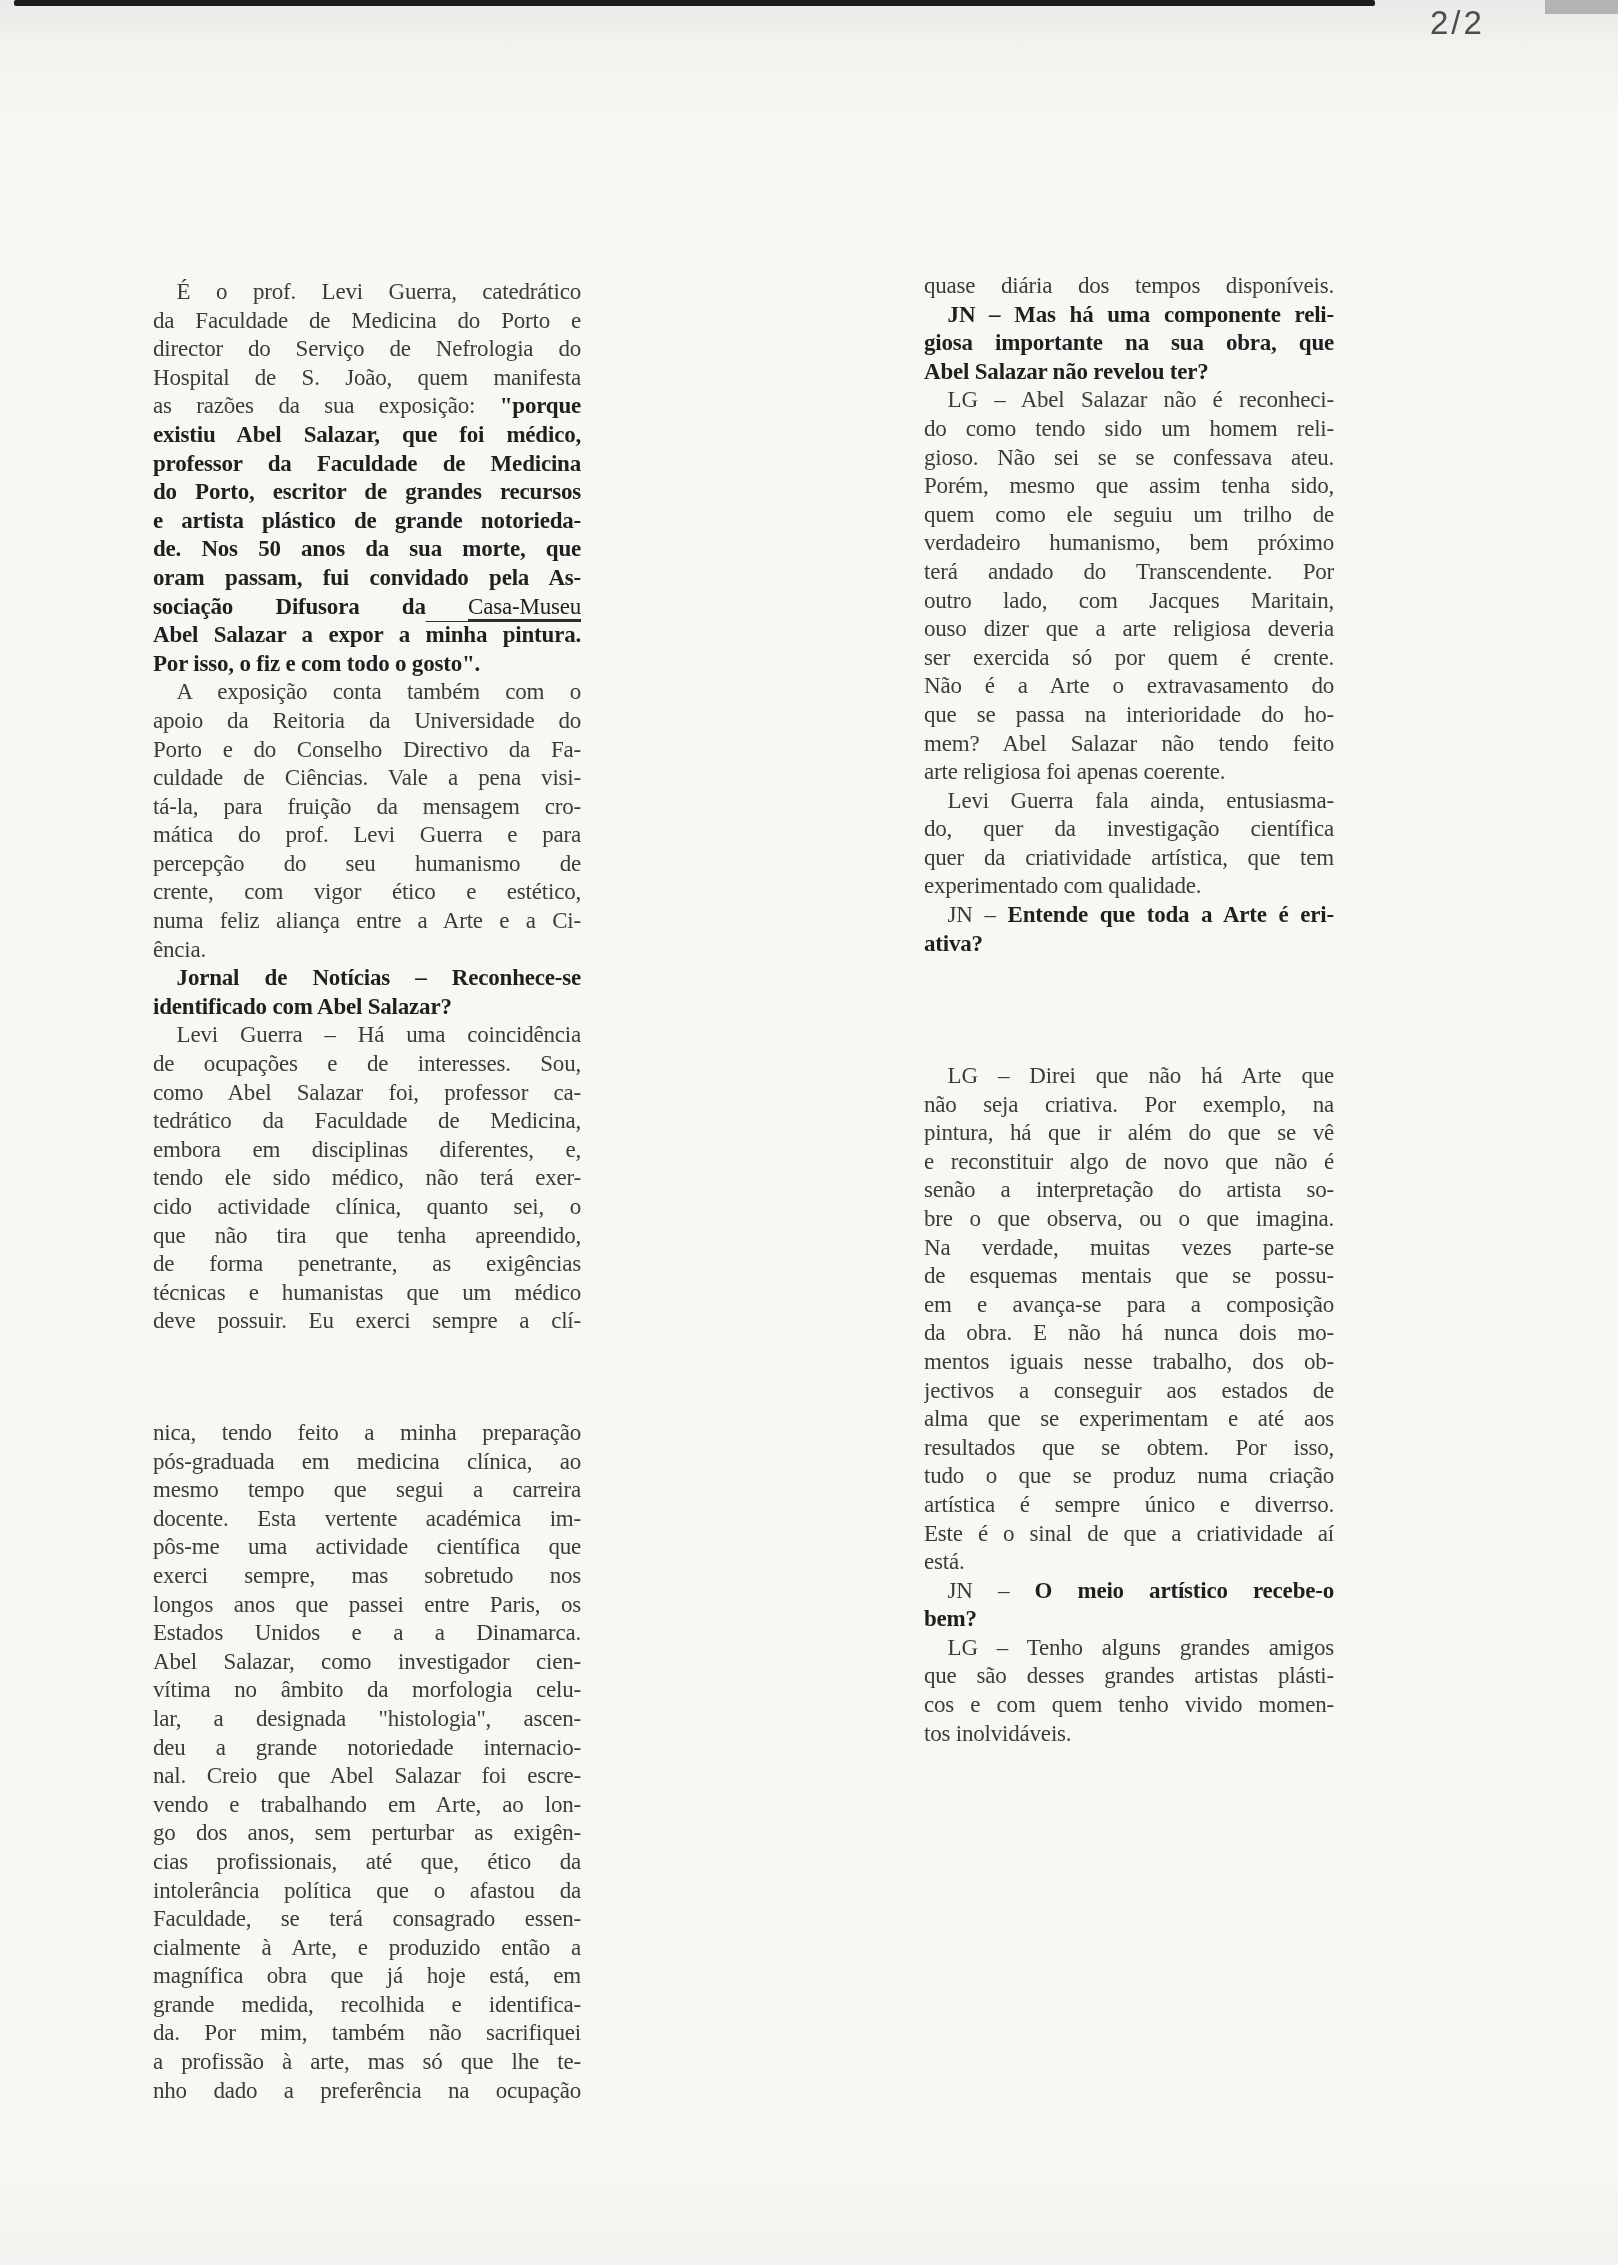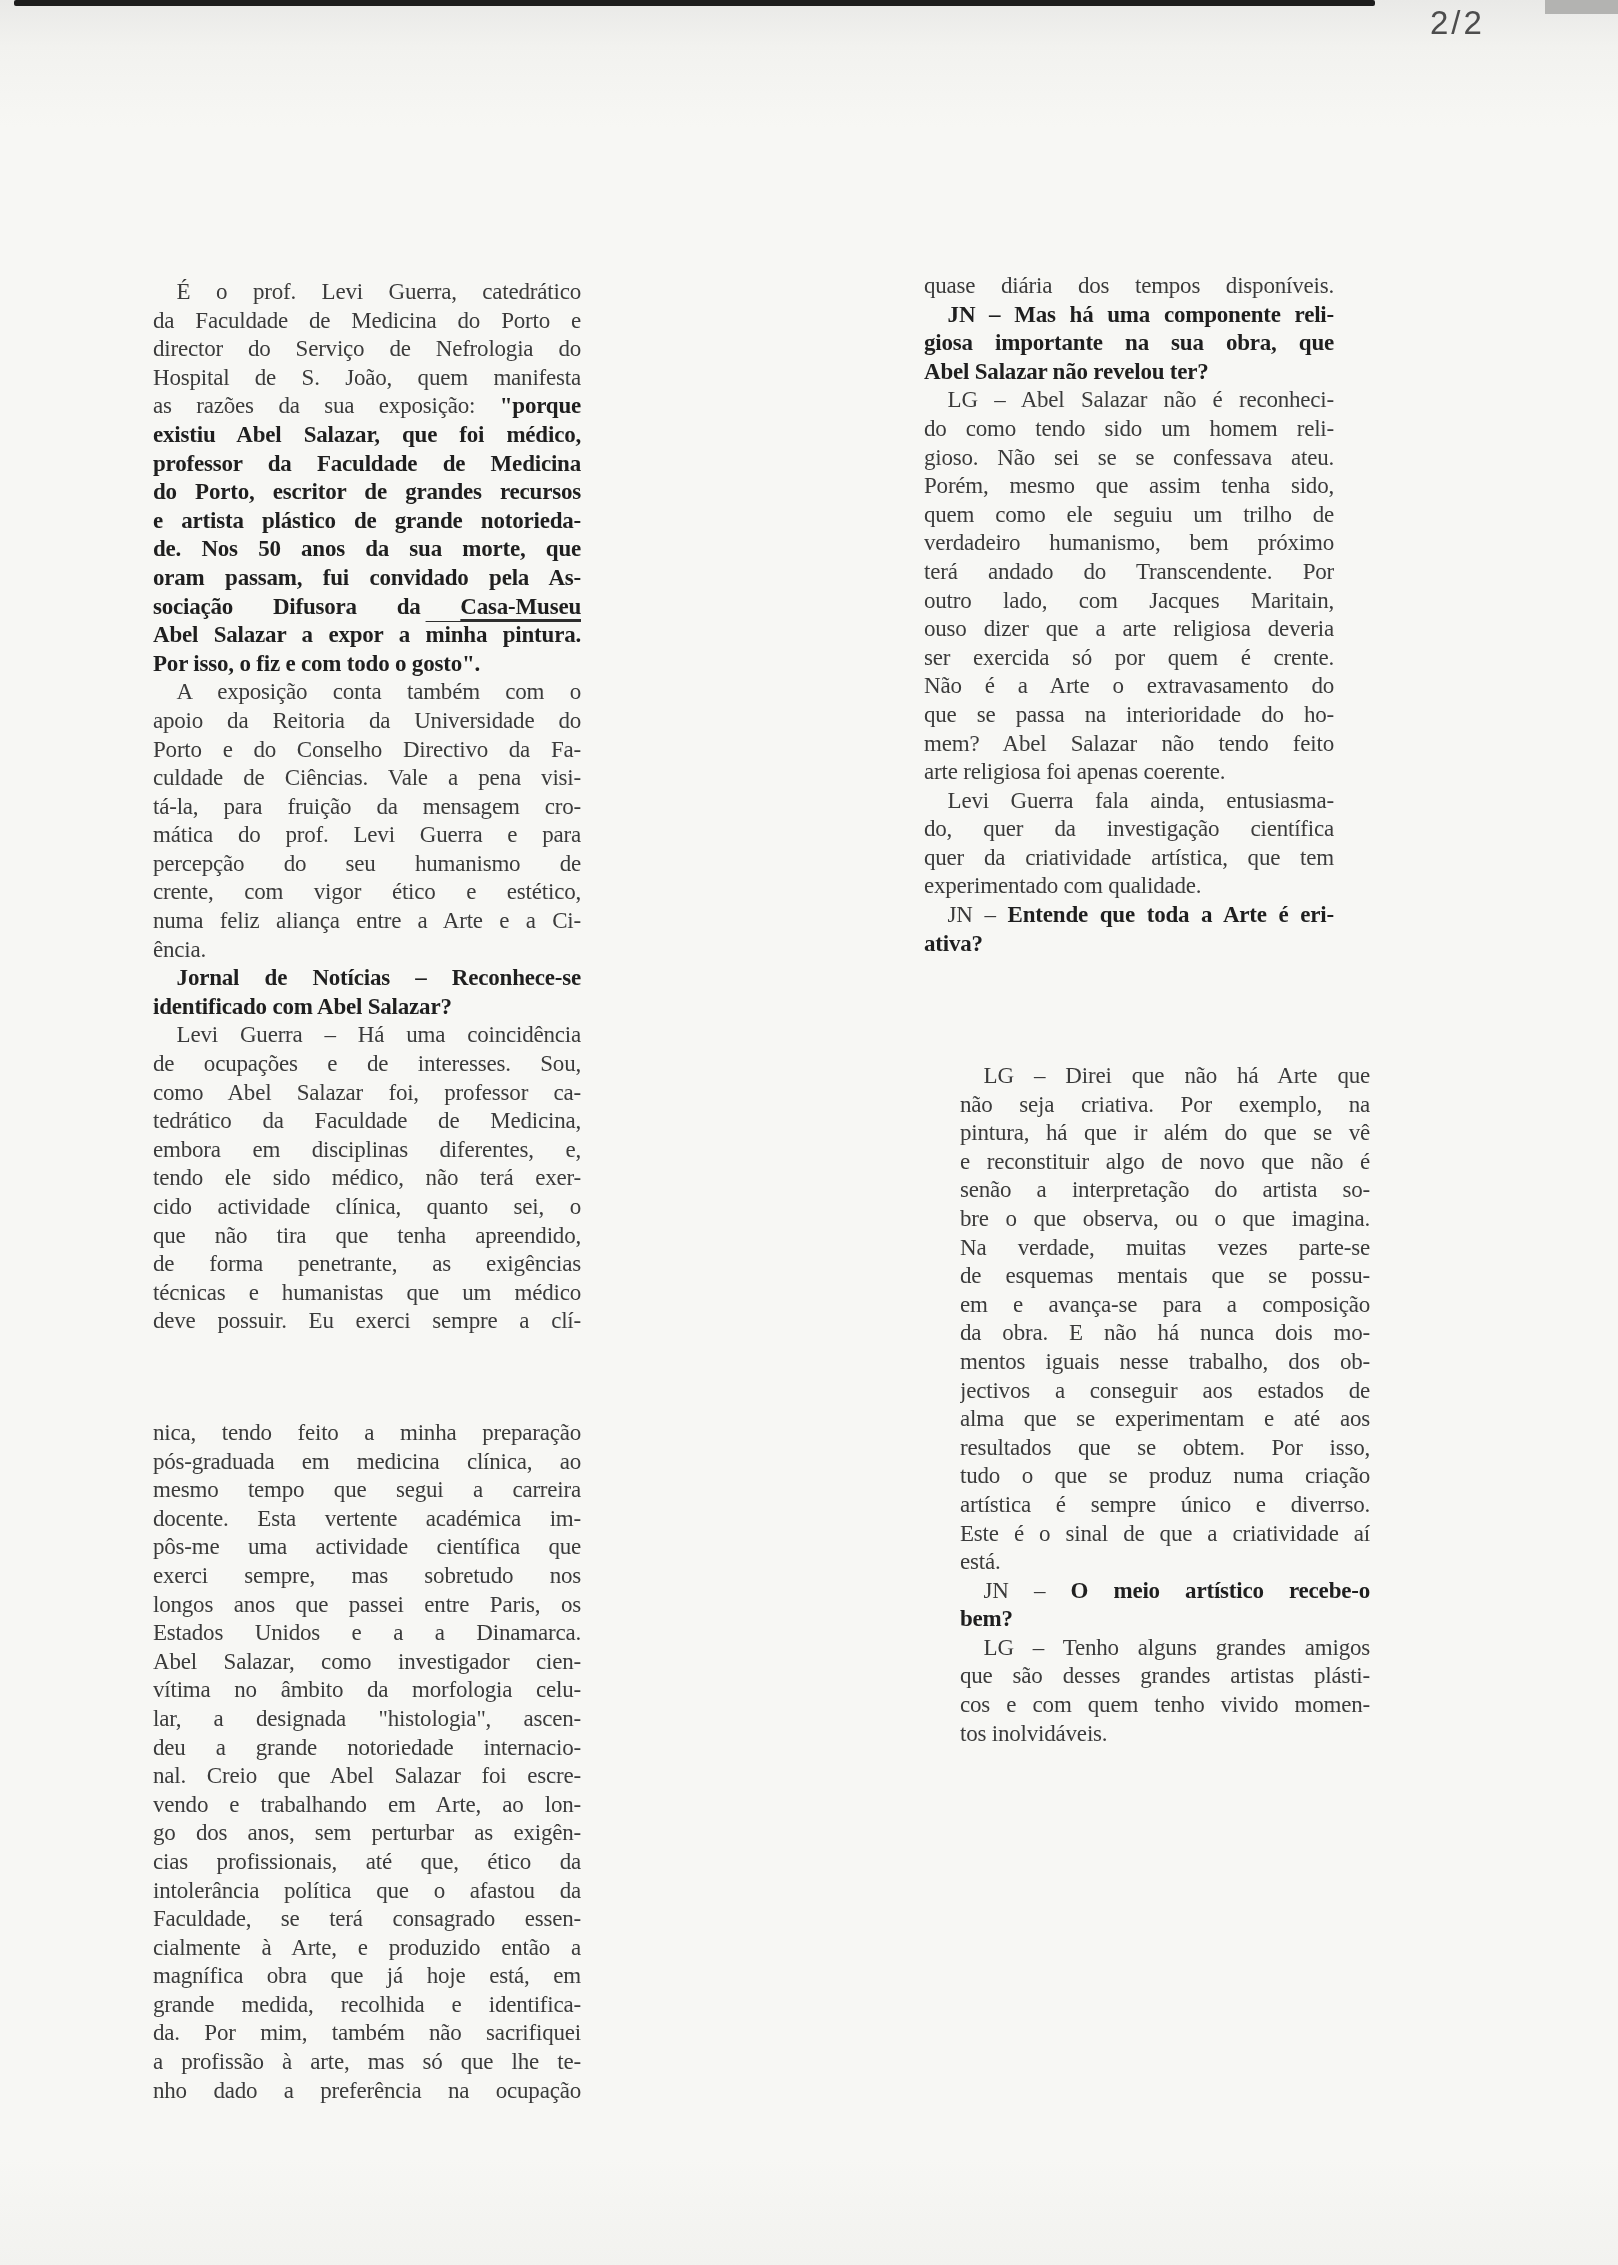--- a/index.html
+++ b/index.html
@@ -23,33 +23,33 @@
   .block{position:absolute;left:0;}
   .line{
     height:28.6px;line-height:28.6px;overflow:hidden;
     font-size:23px;color:#3b3b3b;letter-spacing:-0.2px;
     text-align:left;
   }
   .line.just{text-align:justify;text-align-last:justify;}
   .line.ind{text-indent:23.6px;}
   .s1{font-weight:bold;color:#1f1f1f;}
   .s2{
-    font-weight:bold;color:#1f1f1f;
+    font-weight:normal;color:#1f1f1f;
     text-decoration:underline;text-decoration-thickness:3px;text-underline-offset:4.9px;text-decoration-color:#2e2e2e;
   }
   .s3{
     font-weight:bold;color:#1f1f1f;
     text-decoration:overline;text-decoration-thickness:2.5px;text-decoration-color:#2e2e2e;
   }
   .c1{left:153px;top:10px;width:428px;height:2266px;}
   .c2{left:924px;top:2px;width:410px;height:1618px;}
   .c1b1{top:268px;width:428px;}
   .c1b2{top:1409px;width:428px;}
   .c2b1{top:270px;width:410px;}
-  .c2b2{top:1060px;width:410px;margin-left:36px;}
+  .c2b2{top:1060px;width:410px;}
 </style>
 </head>
 <body>
 
 <div class="page">
   <div class="topline"></div>
   <div class="cornerbox"></div>
   <div class="pagenum">2/2</div>
 
   <div class="col c1">

